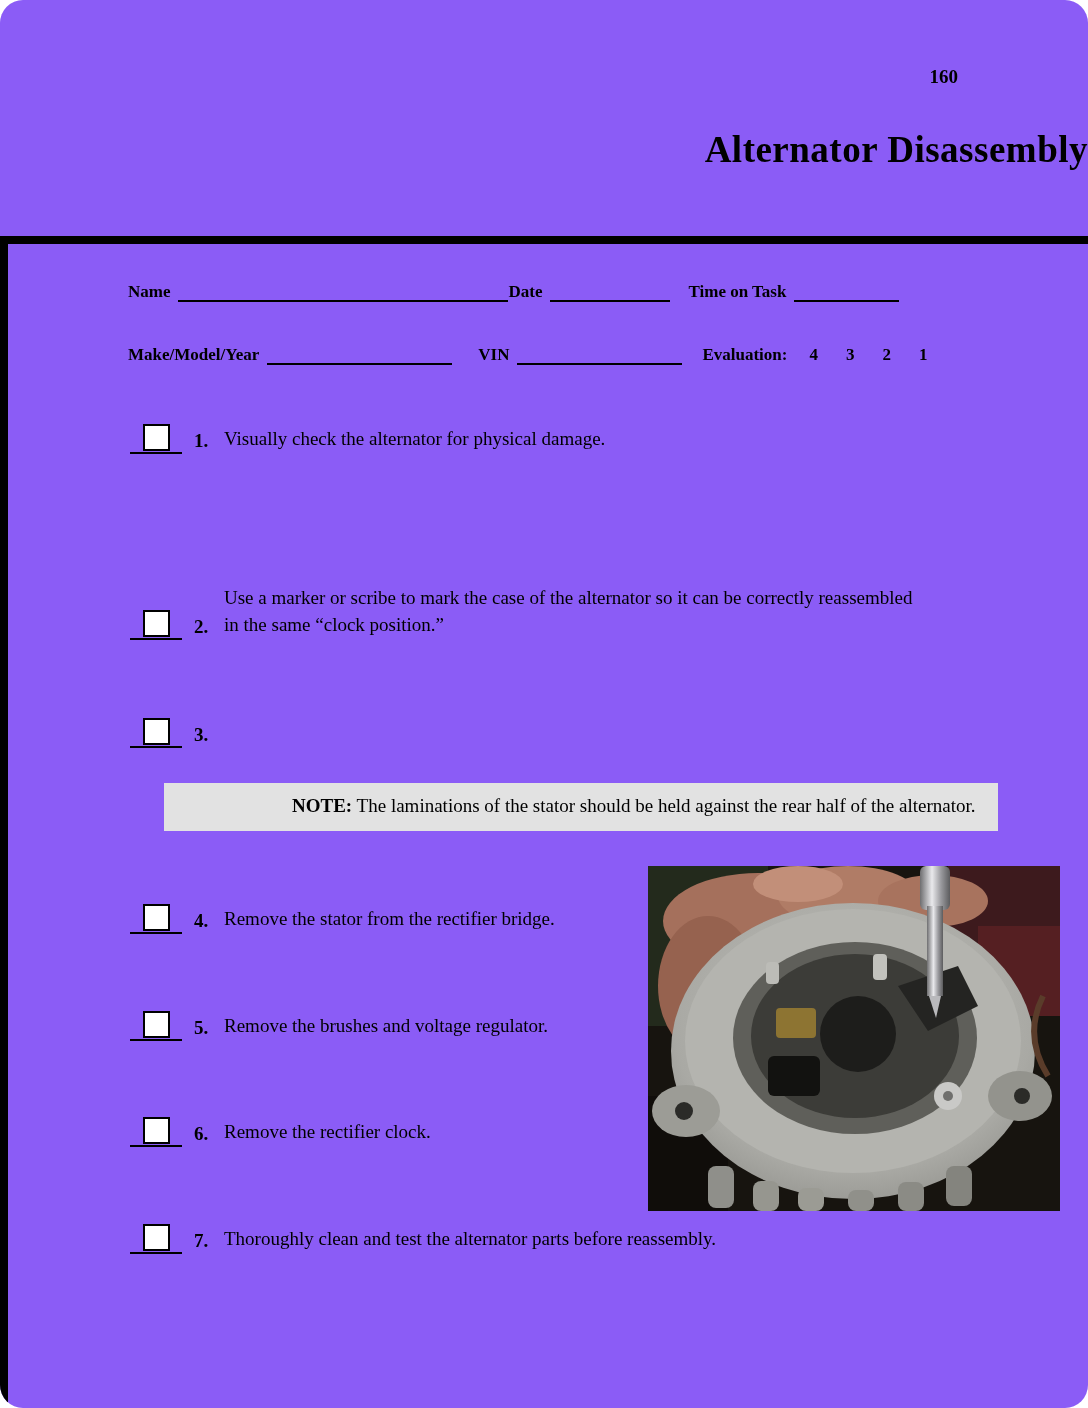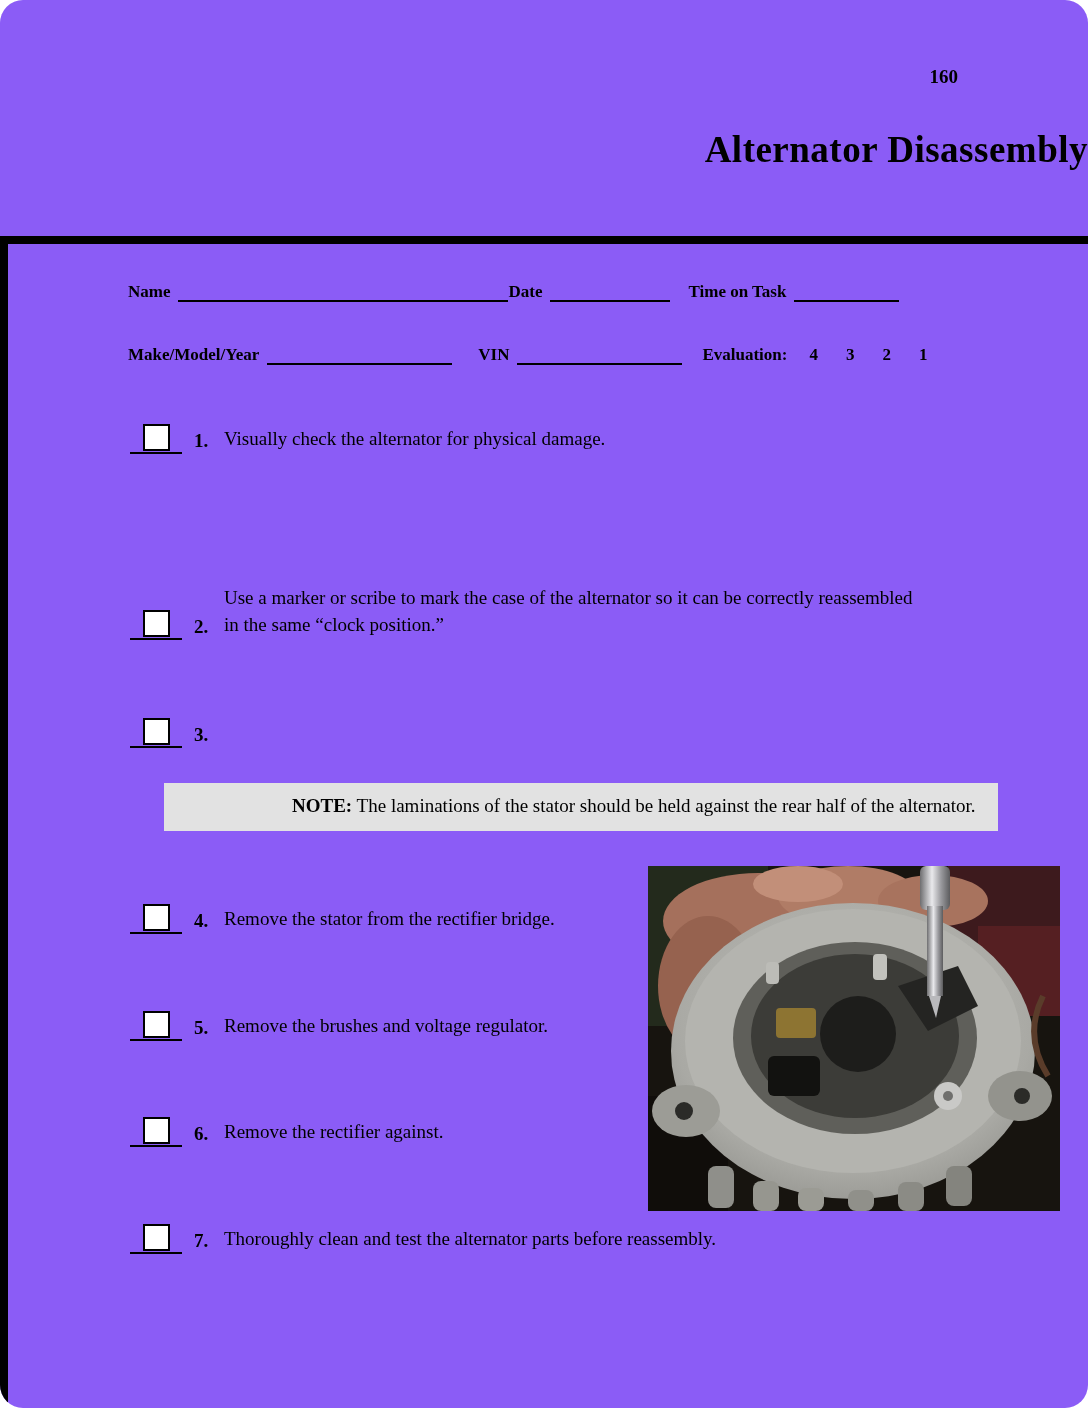--- a/index.html
+++ b/index.html
@@ -118,21 +118,21 @@
       </span>
     <span class="num">5.</span>
     <span class="txt" style="max-width:420px;">Remove the brushes and voltage regulator.</span>
   </div>
 
   <div class="step" style="top:1117px;">
     <span class="cb">
         <span class="box"></span>
       </span>
     <span class="num">6.</span>
-    <span class="txt" style="max-width:420px;">Remove the rectifier against.</span>
+    <span class="txt" style="max-width:420px;">Remove the rectifier clock.</span>
   </div>
 
   <div class="step" style="top:1224px;">
     <span class="cb">
         <span class="box"></span>
       </span>
     <span class="num">7.</span>
     <span class="txt">Thoroughly clean and test the alternator parts before reassembly.</span>
   </div>
 

